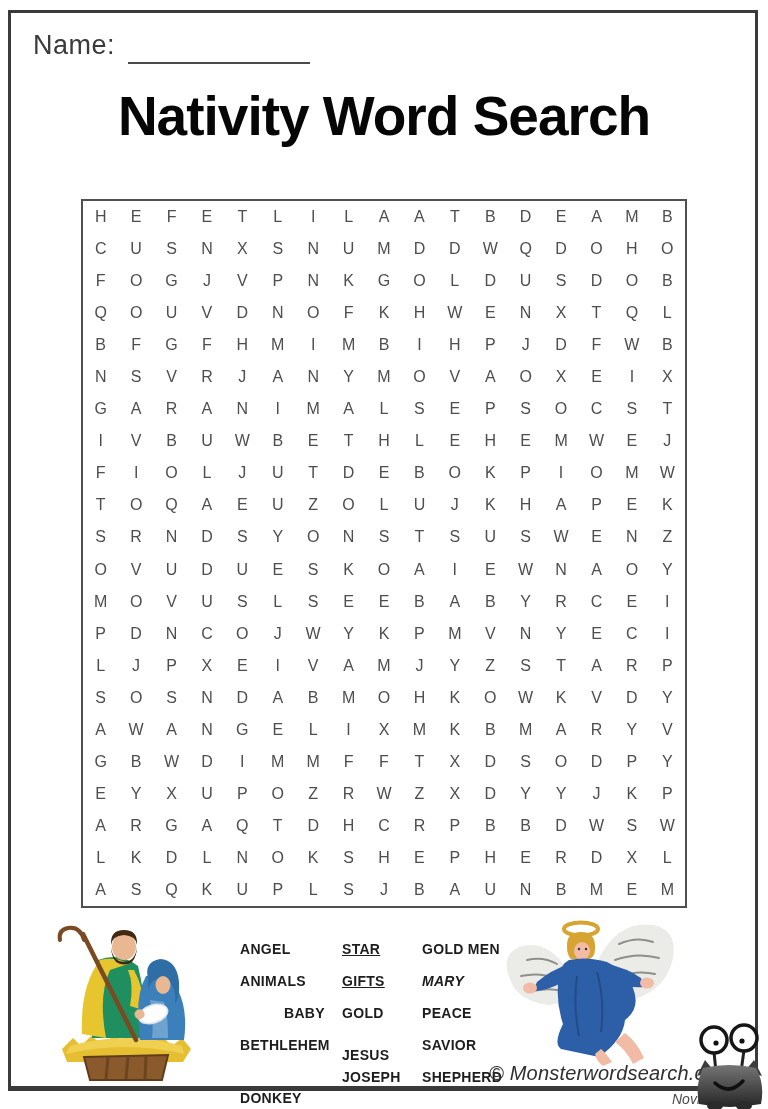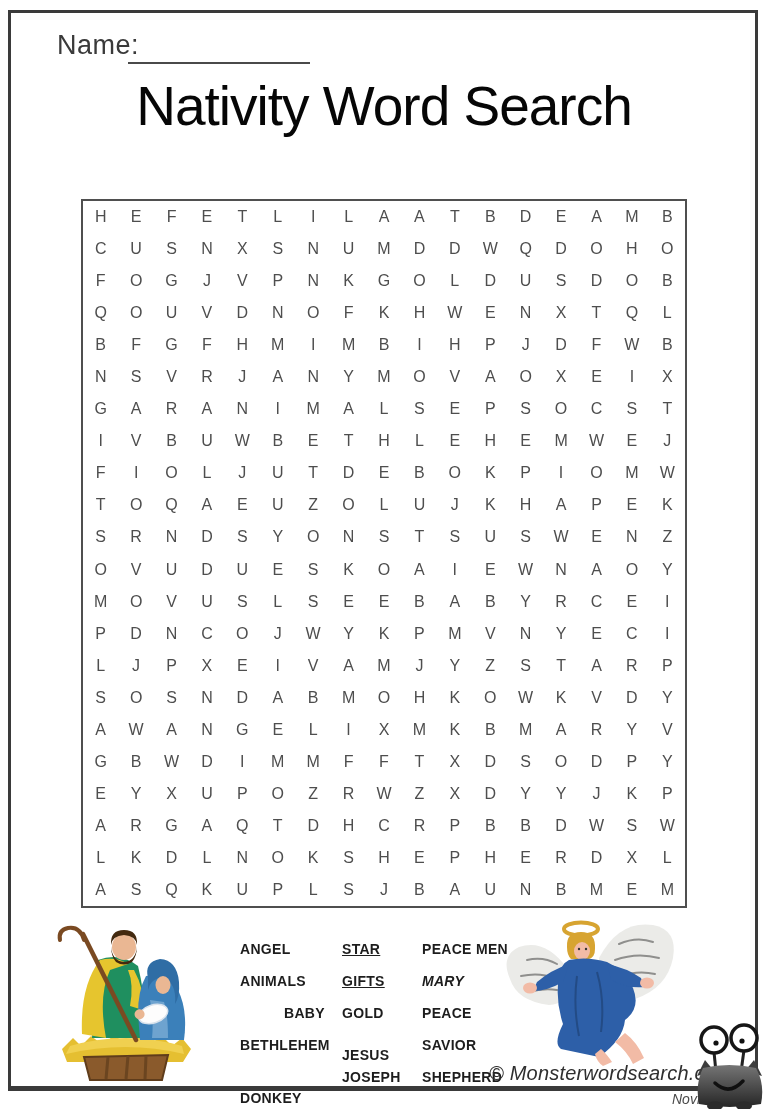--- a/index.html
+++ b/index.html
@@ -1,24 +1,24 @@
 <!DOCTYPE html>
 <html><head>
 <meta charset="utf-8">
 <style>
   html,body{margin:0;padding:0;background:#fff;}
   .page{position:relative;width:768px;height:1109px;background:#ffffff;overflow:hidden;
         font-family:"Liberation Sans",sans-serif;}
   .frame{position:absolute;left:8px;top:10px;width:744px;height:1073px;
          border:3px solid #3a3a3a;border-bottom-width:5px;}
   .name-row{position:absolute;left:33px;top:30px;font-size:27px;color:#3a3a3a;
-            letter-spacing:.5px;margin-left:24px;}
+            letter-spacing:.5px;}
   .name-line{position:absolute;left:128px;top:62px;width:182px;height:2px;background:#4a4a4a;}
-  .title{position:absolute;left:0;top:74px;width:768px;text-align:center;
-         font-size:55px;font-weight:400;color:#060606;letter-spacing:-1px;}
+  .title{position:absolute;left:0;top:84px;width:768px;text-align:center;
+         font-size:55px;font-weight:700;color:#060606;letter-spacing:-1px;}
   .grid-box{position:absolute;left:81px;top:199px;width:606px;height:709px;
             border:2px solid #4f4f4f;display:grid;box-sizing:border-box;
             grid-template-columns:repeat(17,1fr);grid-template-rows:repeat(22,1fr);}
   .cell{display:flex;align-items:center;justify-content:center;
         font-size:16px;color:#4e4e4e;}
   .word-list{position:absolute;left:240px;top:933px;display:grid;
              grid-template-columns:102px 80px 120px;grid-auto-rows:32px;
              align-items:center;}
   .word{font-size:14px;font-weight:600;color:#1d1d1d;letter-spacing:.3px;}
   .copyright{position:absolute;left:489px;top:1062px;font-size:20px;font-style:italic;
@@ -422,21 +422,21 @@
       <div class="word" style="grid-area: 1 / 1;">ANGEL</div>
       <div class="word" style="grid-area: 2 / 1;">ANIMALS</div>
       <div class="word" style="grid-area: 3 / 1; margin-left: 44px;">BABY</div>
       <div class="word" style="grid-area: 4 / 1;">BETHLEHEM</div>
       <div class="word" style="grid-area: 5 / 1; margin-top: 41px;">DONKEY</div>
       <div class="word" style="grid-area: 1 / 2; text-decoration: underline;">STAR</div>
       <div class="word" style="grid-area: 2 / 2; text-decoration: underline;">GIFTS</div>
       <div class="word" style="grid-area: 3 / 2;">GOLD</div>
       <div class="word" style="grid-area: 4 / 2; margin-top: 20px;">JESUS</div>
       <div class="word" style="grid-area: 5 / 2;">JOSEPH</div>
-      <div class="word" style="grid-area: 1 / 3;">PEACE MEN</div>
+      <div class="word" style="grid-area: 1 / 3;">GOLD MEN</div>
       <div class="word" style="grid-area: 2 / 3; font-style: italic;">MARY</div>
       <div class="word" style="grid-area: 3 / 3;">PEACE</div>
       <div class="word" style="grid-area: 4 / 3;">SAVIOR</div>
       <div class="word" style="grid-area: 5 / 3;">SHEPHERD</div>
     </div>
 
   <svg class="illu nativity" width="150" height="164" viewBox="0 0 150 164">
     <path d="M12,131 L23,120 31,128 41,118 53,127 64,117 76,126 88,117 100,126 112,118 122,128 132,120 141,131 133,144 17,144 Z" fill="#e5bf31"></path>
     <path d="M20,128 Q76,112 132,128 L134,136 Q76,122 16,136 Z" fill="#f0d050"></path>
     <path d="M34,139 L118,137 112,162 40,162 Z" fill="#8a5a2c" stroke="#5f3c1b" stroke-width="2"></path>

